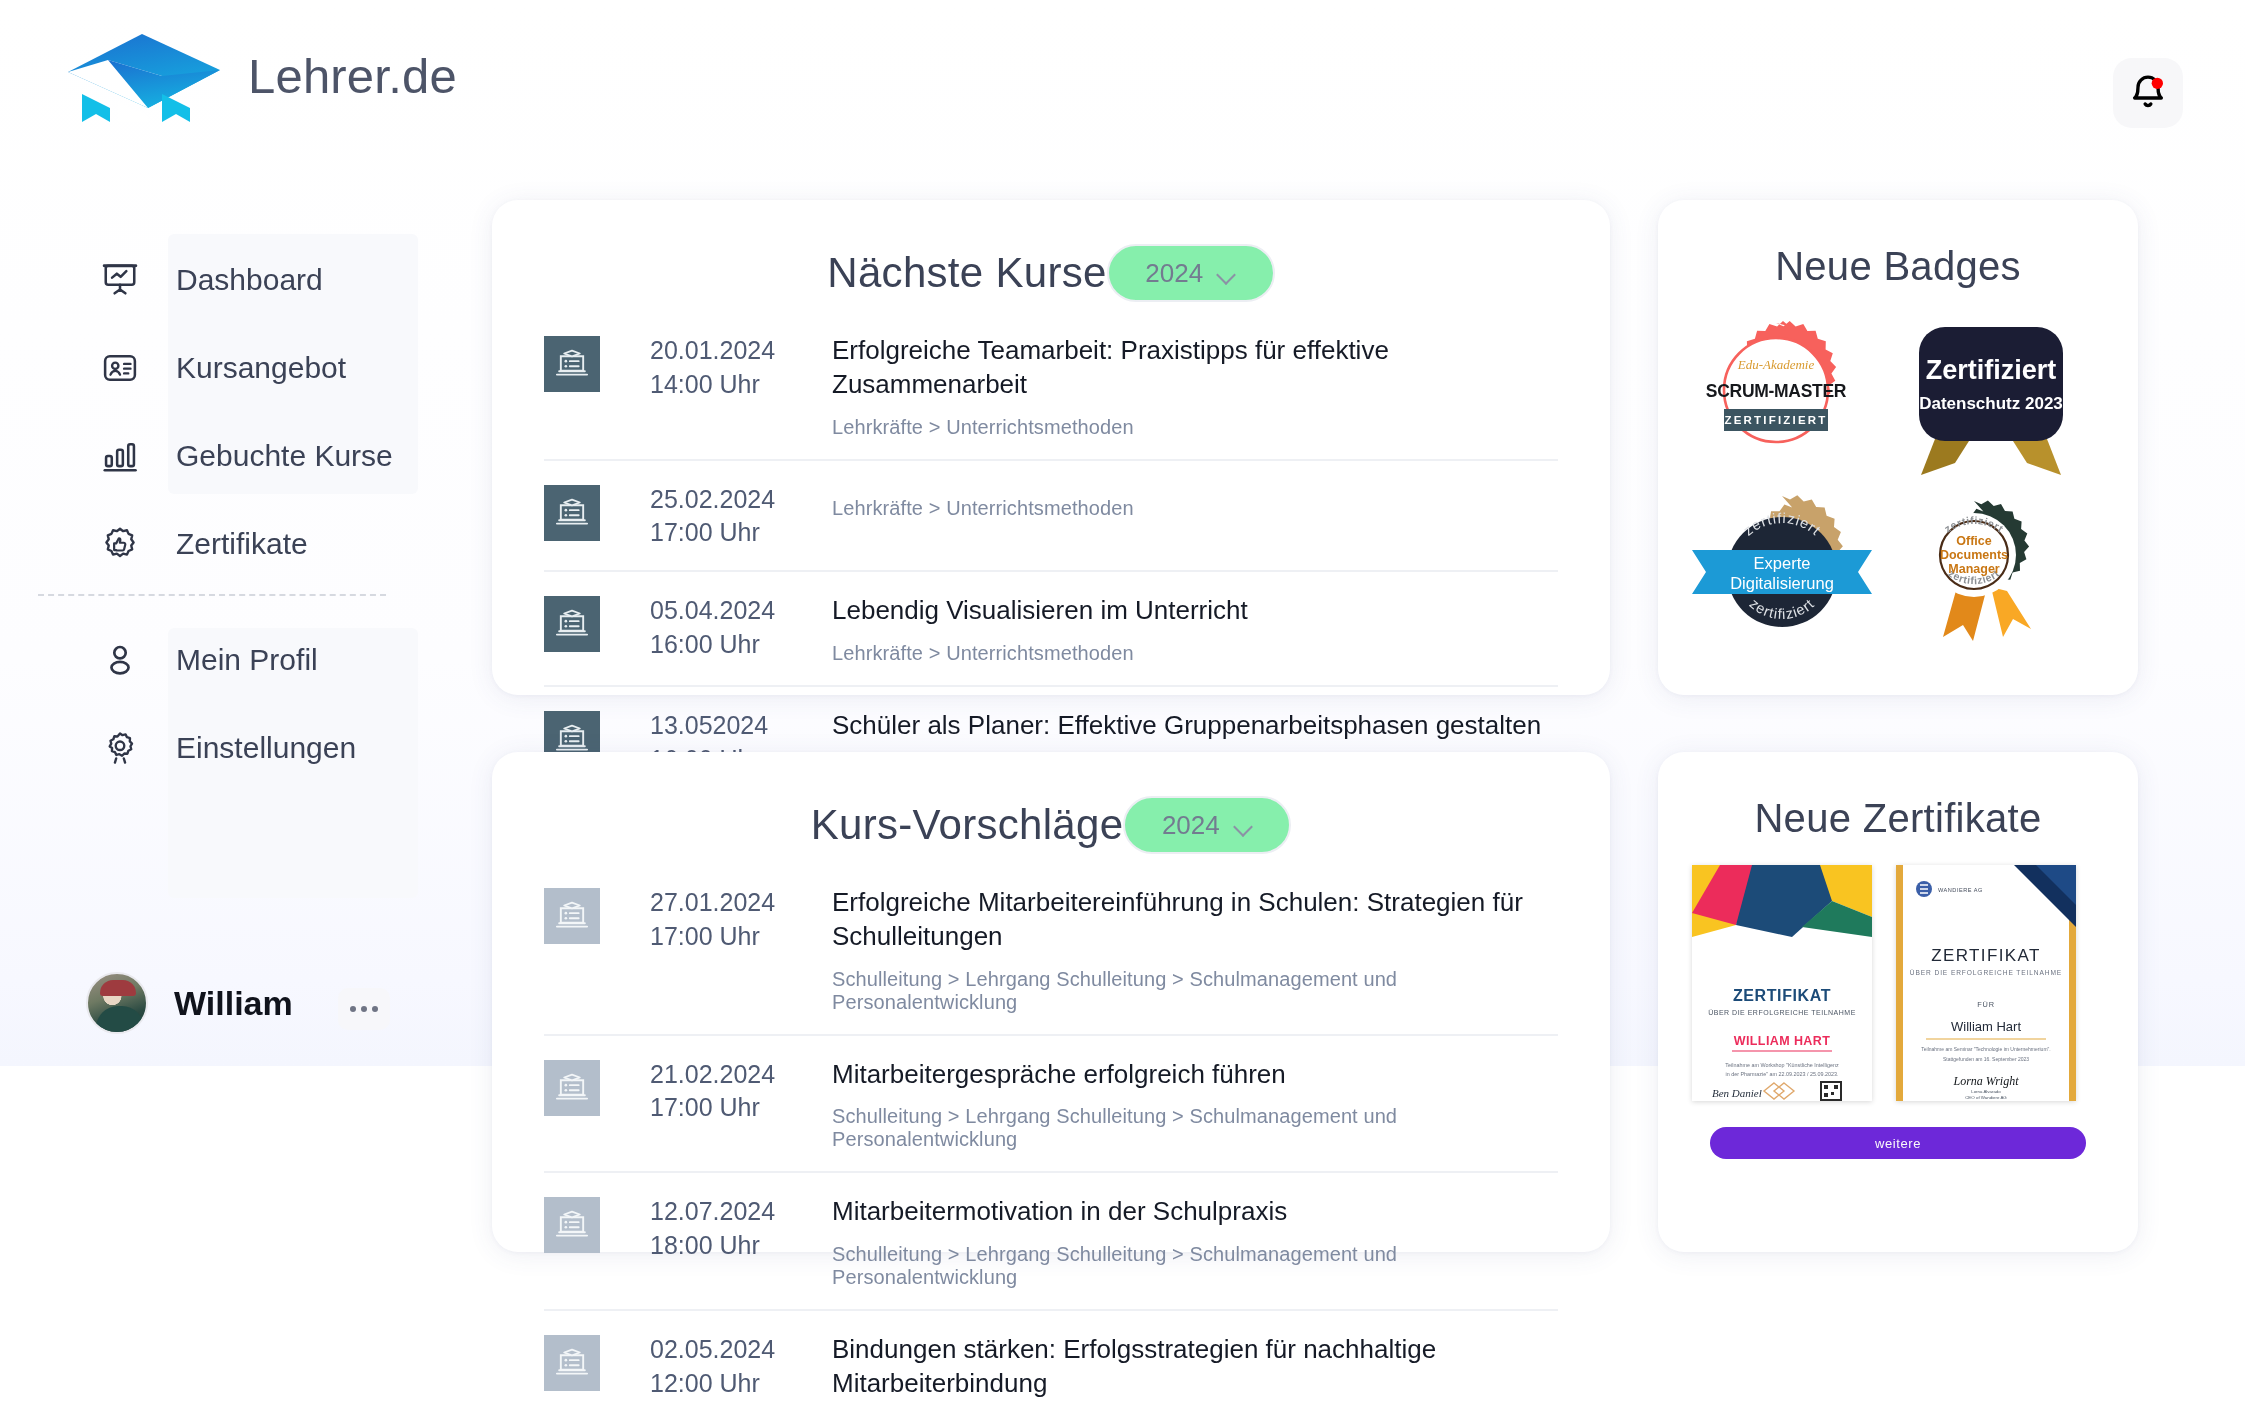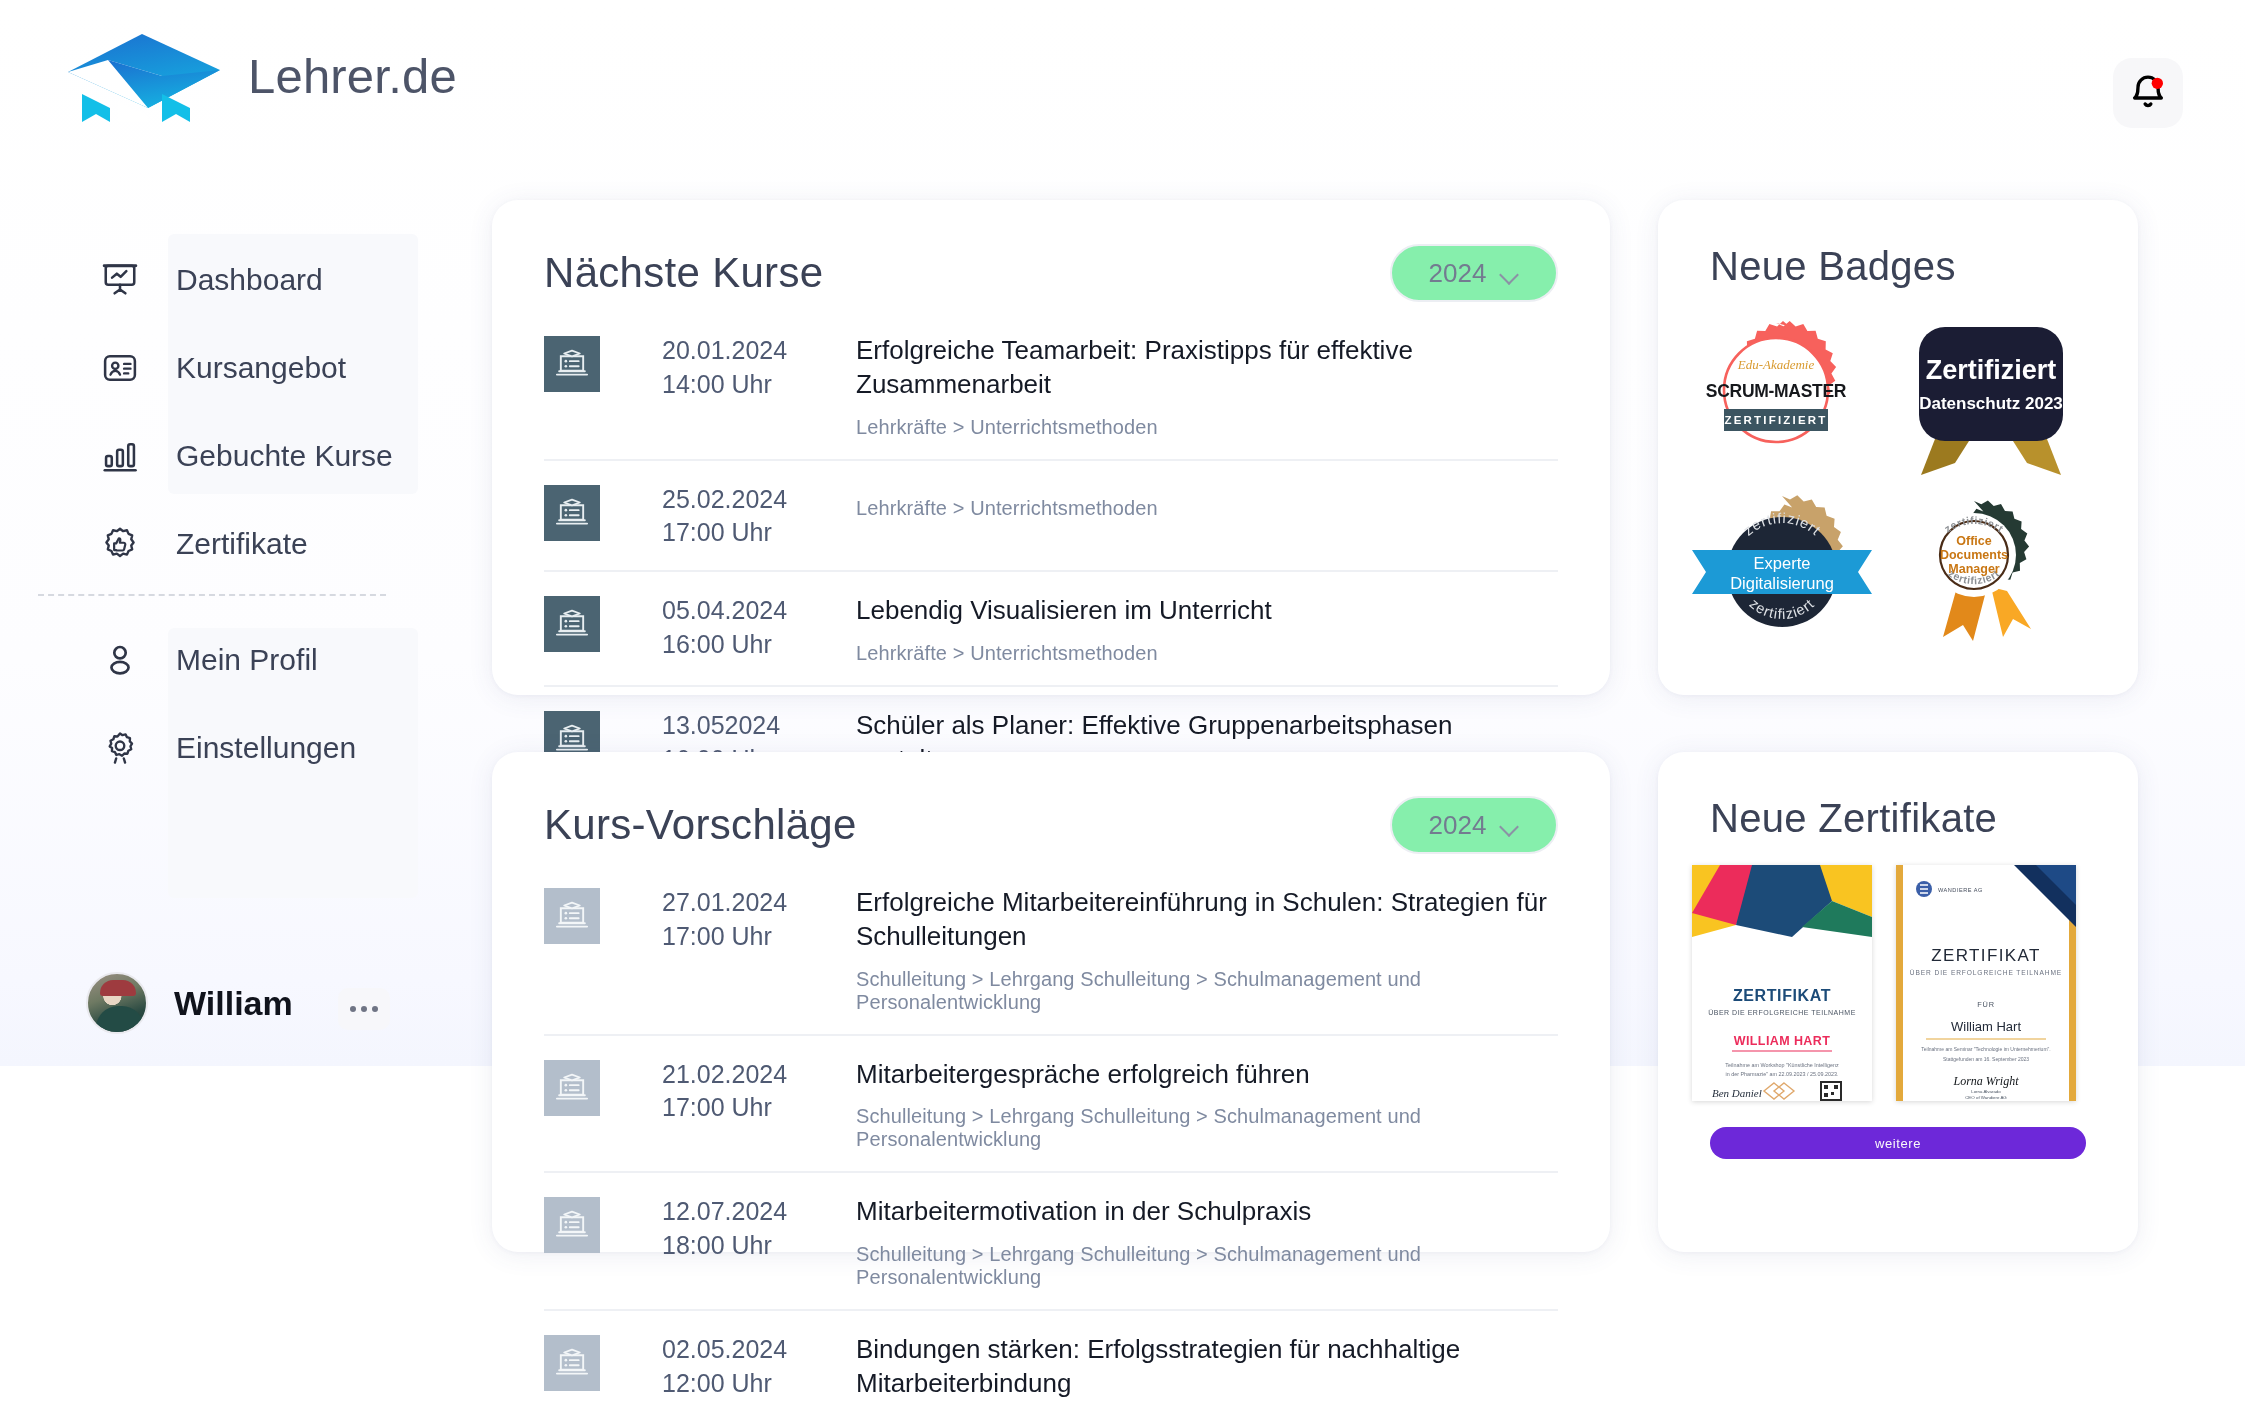--- a/index.html
+++ b/index.html
@@ -89,42 +89,42 @@
   .card {
     position: absolute; background: #ffffff; border-radius: 26px;
     box-shadow: 0 3px 26px rgba(70,80,130,.09), 0 1px 4px rgba(70,80,130,.05);
   }
   #card-naechste   { left: 492px;  top: 200px;  width: 1118px; height: 495px; }
   #card-vorschlaege{ left: 492px;  top: 752px;  width: 1118px; height: 500px; }
   #card-badges     { left: 1658px; top: 200px;  width: 480px;  height: 495px; }
   #card-zertifikate{ left: 1658px; top: 752px;  width: 480px;  height: 500px; }
 
   .card-head {
-    display: flex; align-items: center; justify-content: space-between;
+    display: flex; align-items: center; justify-content: center;
     padding: 44px 52px 0 52px;
   }
   .card-title { font-size: 42px; color: #3b4256; font-weight: 400; letter-spacing: .3px; }
   .card-title.sm { font-size: 40px; }
   .year-select {
     display: flex; align-items: center; justify-content: center; gap: 15px;
     width: 168px; height: 58px; border: 2px solid #eceef3; border-radius: 30px;
     background:#86efac; cursor: pointer;
   }
   .year-select .yv { font-size: 26px; color: #737b90; }
   .chev { width: 18px; height: 11px; position: relative; }
   .chev::before {
     content:""; position:absolute; left:1px; top:0; width:12px; height:12px;
     border-right:2px solid #8b92a5; border-bottom:2px solid #8b92a5;
     transform: rotate(45deg);
   }
 
   
   .course-list { padding: 10px 52px 0 52px; }
   .course-row {
-    display: flex; align-items: flex-start; gap: 16px;
+    display: flex; align-items: flex-start; gap: 4px;
     padding: 22px 0 20px 0; border-bottom: 2px solid #eef0f4; cursor: pointer;
   }
   .course-row:last-child { border-bottom: none; }
   .course-icon {
     width: 56px; height: 56px; flex: 0 0 56px; margin-top: 2px;
     display:flex; align-items:center; justify-content:center;
   }
   .course-icon.dark { background:#4b6472; }
   .course-icon.light { background:#b3becb; }
   .course-when { width: 150px; flex:0 0 150px; margin-left: 46px; }

